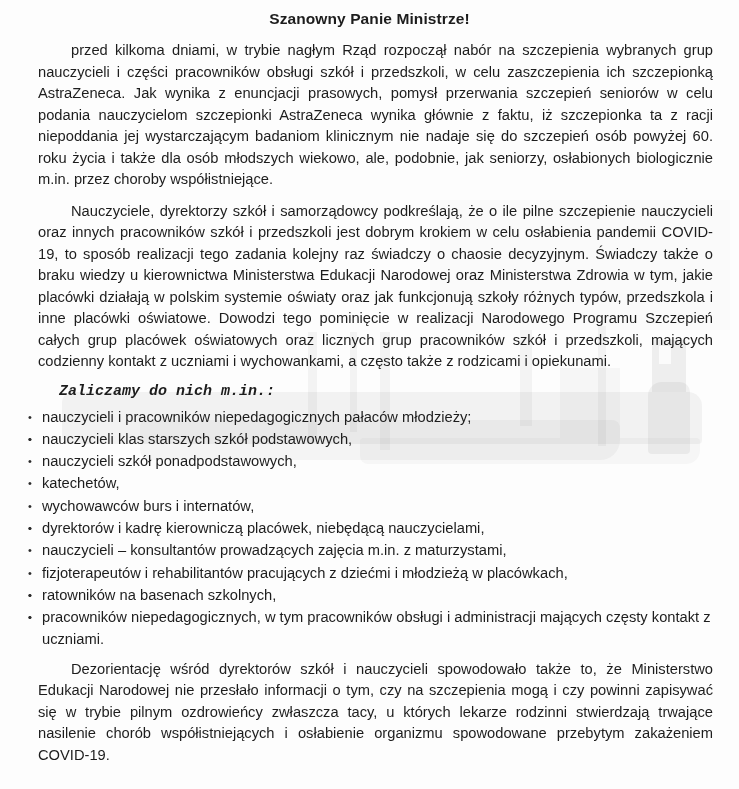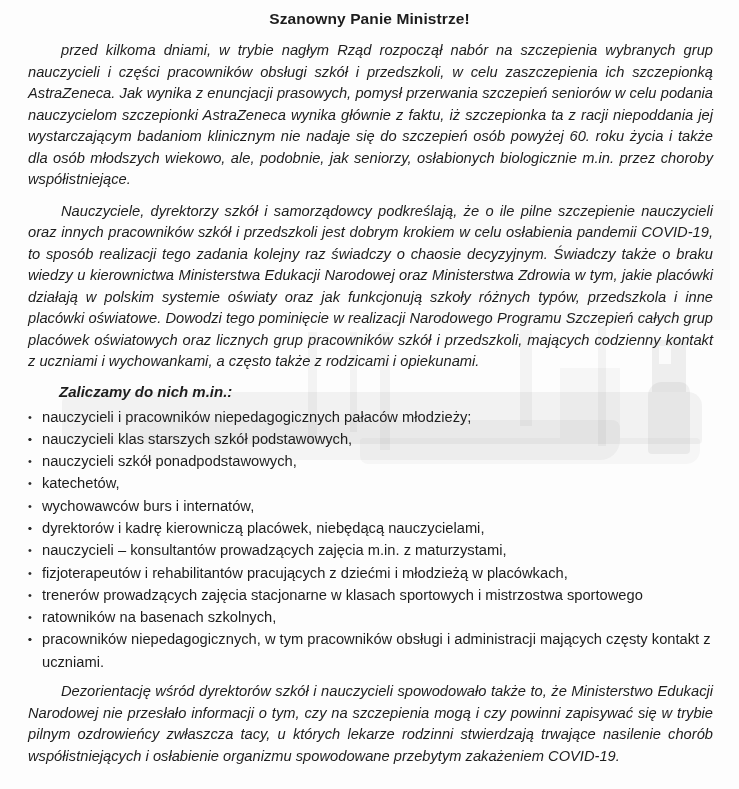--- a/index.html
+++ b/index.html
@@ -52,29 +52,29 @@
     font-weight: bold;
     margin: 3px 0 12px 0;
     letter-spacing: 0.1px;
     text-align: center;
   }
   .para {
     font-size: 14.7px;
     line-height: 21.5px;
     text-align: justify;
     text-indent: 33px;
-    margin: 0 0 10px 2px;
-    font-style: italic;
+    margin: 0 0 10px 12px;
   }
   .list-heading {
     font-size: 15px;
     font-weight: bold;
     font-style: italic;
     text-indent: 33px;
     margin: 2px 0 6px 0;
+    font-family: Liberation Mono, monospace;
   }
   ul.bullets {
     list-style: none;
     margin: 0 0 8px 0;
     padding: 0;
   }
   ul.bullets li {
     position: relative;
     padding-left: 16px;
     font-size: 14.7px;
@@ -125,20 +125,20 @@
     <li><span class="marker">•</span><span>nauczycieli i pracowników niepedagogicznych pałaców młodzieży;</span></li>
     <li><span class="marker">•</span></li>
     <li><span class="marker">•</span><span>nauczycieli klas starszych szkół podstawowych,</span></li>
     <li><span class="marker">•</span><span>nauczycieli szkół ponadpodstawowych,</span></li>
     <li><span class="marker">•</span><span>katechetów,</span></li>
     <li><span class="marker">•</span><span>wychowawców burs i internatów,</span></li>
     <li><span class="marker">•</span></li>
     <li><span class="marker">•</span><span>dyrektorów i kadrę kierowniczą placówek, niebędącą nauczycielami,</span></li>
     <li><span class="marker">•</span><span>nauczycieli – konsultantów prowadzących zajęcia m.in. z maturzystami,</span></li>
     <li><span class="marker">•</span><span>fizjoterapeutów i rehabilitantów pracujących z dziećmi i młodzieżą w placówkach,</span></li>
-    <li><span class="marker">•</span><span>trenerów prowadzących zajęcia stacjonarne w klasach sportowych i mistrzostwa sportowego</span></li>
+    <li><span class="marker">•</span></li>
     <li><span class="marker">•</span><span>ratowników na basenach szkolnych,</span></li>
     <li><span class="marker">•</span></li>
     <li><span class="marker">•</span><span>pracowników niepedagogicznych, w tym pracowników obsługi i administracji mających częsty kontakt z uczniami.</span></li>
   </ul>
 
   <p class="para closing">Dezorientację wśród dyrektorów szkół i nauczycieli spowodowało także to, że Ministerstwo Edukacji Narodowej nie przesłało informacji o tym, czy na szczepienia mogą i czy powinni zapisywać się w trybie pilnym ozdrowieńcy zwłaszcza tacy, u których lekarze rodzinni stwierdzają trwające nasilenie chorób współistniejących i osłabienie organizmu spowodowane przebytym zakażeniem COVID-19.</p>
 </div>
 
 </body></html>

